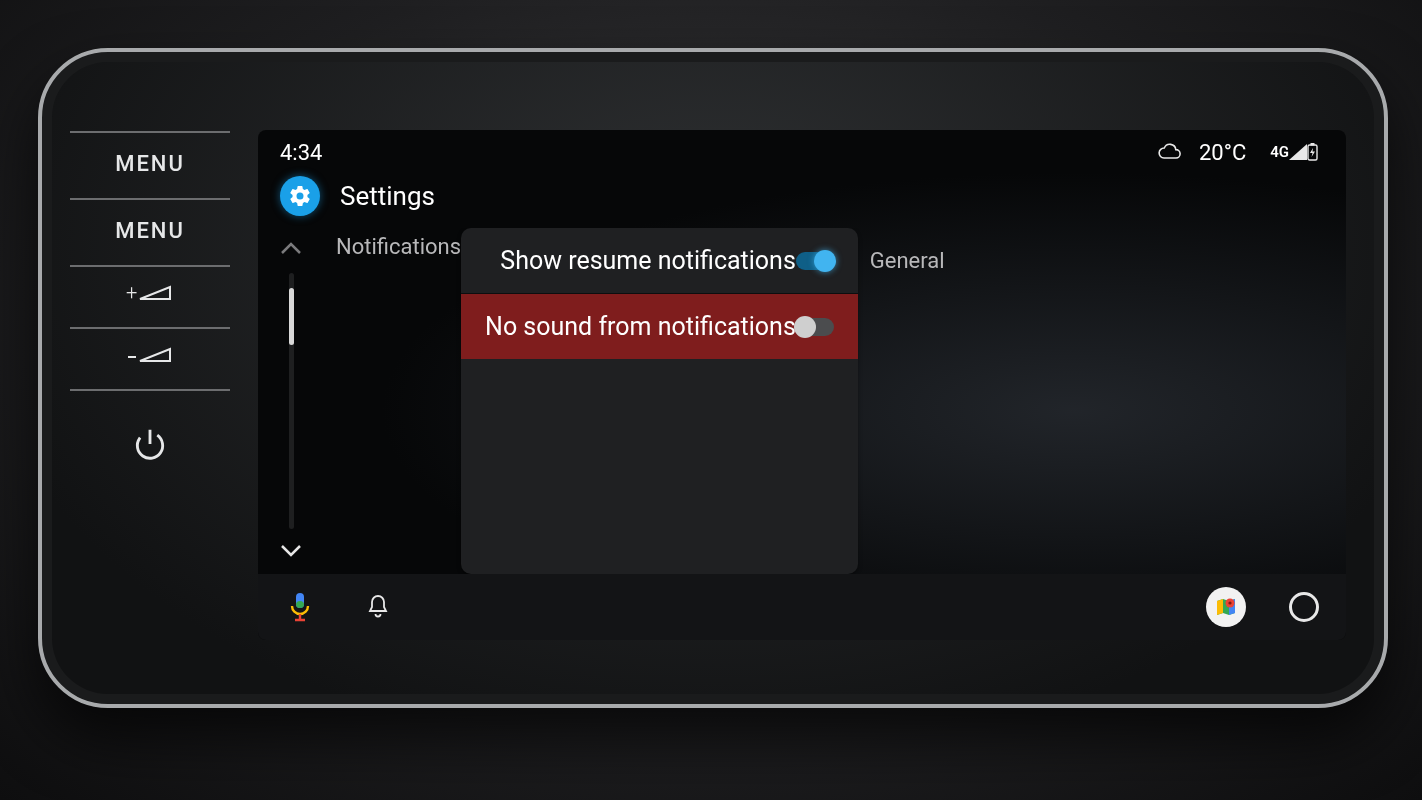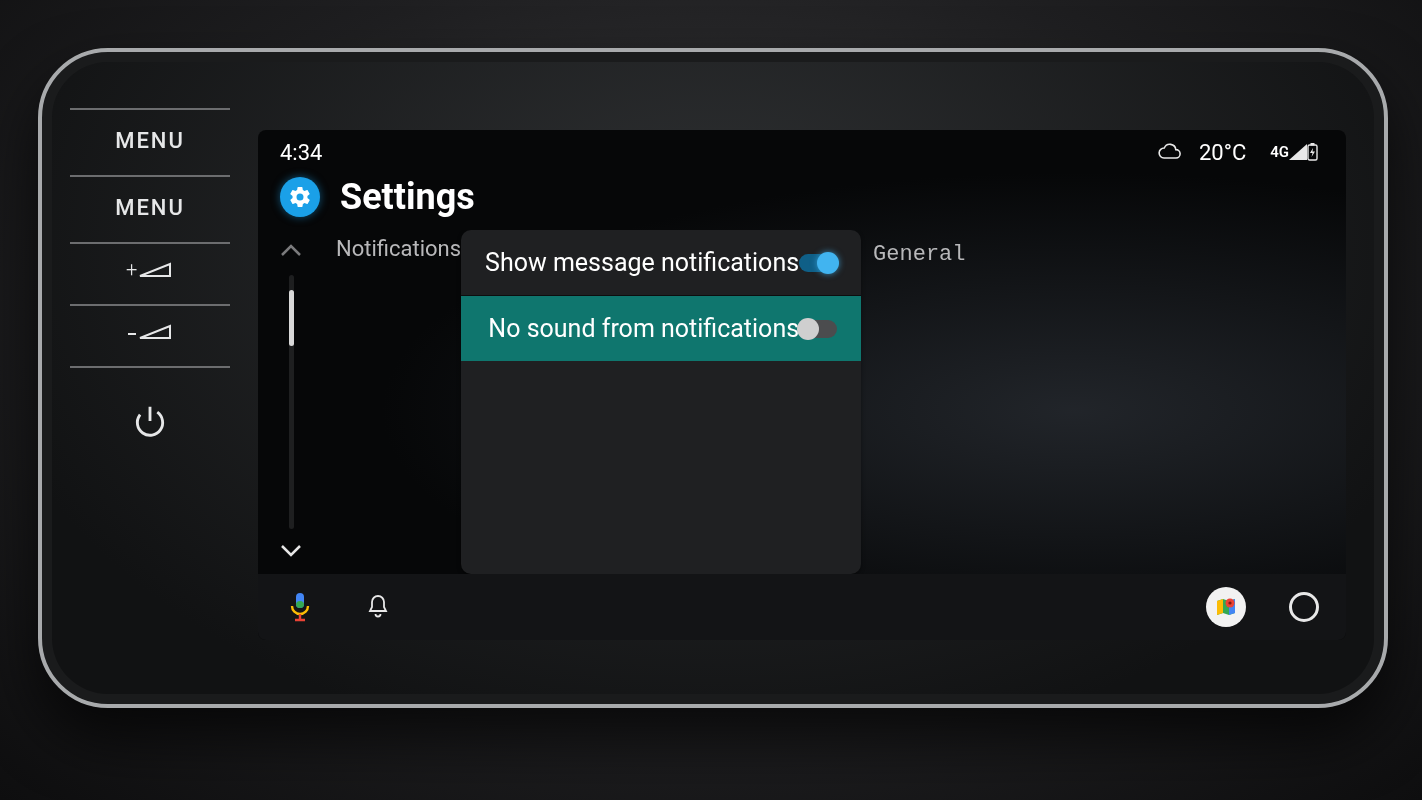--- a/index.html
+++ b/index.html
@@ -23,21 +23,21 @@
       inset 0 0 0 10px #1a1b1c,
       0 30px 60px rgba(0,0,0,.7);
     overflow: hidden;
     display: flex;
   }
 
   
   .hw-col {
     width: 210px;
     flex: 0 0 210px;
-    padding: 56px 22px 30px 28px;
+    padding: 79px 22px 30px 28px;
     display: flex;
     flex-direction: column;
     align-items: center;
   }
   .hw-btn {
     width: 100%;
     text-align: center;
     padding: 18px 0 22px;
     border-bottom: 2px solid #6c6d6f;
     color: #e6e7e8;
@@ -81,21 +81,21 @@
     align-items: center;
     gap: 20px;
     padding: 2px 22px 12px 22px;
   }
   .header .gear {
     width: 40px; height: 40px; border-radius: 50%;
     background: #1aa0e8;
     display:flex; align-items:center; justify-content:center;
     box-shadow: 0 0 8px rgba(26,160,232,.5);
   }
-  .header .title { font-size: 36px; font-weight: 700; }
+  .header .title { font-size: 26px; font-weight: 400; }
 
   .content {
     flex: 1;
     display: flex;
     overflow: hidden;
   }
   .scroll {
     width: 66px;
     display:flex; flex-direction:column; align-items:center;
     padding: 6px 0;
@@ -114,28 +114,28 @@
     display:flex; flex-direction:row;
   }
   .section-label { color:#b8b8ba; font-size:22px; margin:6px 0 8px 12px; font-weight:400; }
 
   .card {
     background:#1f2022;
     border-radius:10px;
     overflow:hidden;
     box-shadow: 0 2px 4px rgba(0,0,0,.4);
   }
-  .card + .section-label { margin-top:12px;font-family:Liberation Mono, monospace; }
+  .card + .section-label { margin-top:20px; }
 
   .row {
     display:flex; align-items:center;
     padding: 18px 24px;
     cursor:pointer;
   }
-  .row + .row { border-top:1px solid #0d0e0f; background:#0f766e; }
+  .row + .row { border-top:1px solid #0d0e0f; background:#7f1d1d; }
   .row .lbl { flex:1; font-size:25px; color:#fff; }
 
   .toggle {
     width:38px; height:18px; border-radius:10px;
     position:relative;
   }
   .toggle .knob {
     position:absolute; top:-2px; width:22px; height:22px; border-radius:50%;
   }
   .toggle.on { background:#0f5f87; }
@@ -232,21 +232,21 @@
                 <polyline points="2,2 11,11 20,2" fill="none" stroke="#e6e6e6" stroke-width="2.5"></polyline>
               </svg>
           </div>
         </div>
 
         <div class="list">
 
           <div class="section-label">Notifications</div>
           <div class="card">
             <div class="row">
-              <span class="lbl">Show message notifications</span>
+              <span class="lbl">Show resume notifications</span>
               <span class="toggle on">
                   <span class="knob"></span>
                 </span>
             </div>
             <div class="row">
               <span class="lbl">No sound from notifications</span>
               <span class="toggle off">
                   <span class="knob"></span>
                 </span>
             </div>

